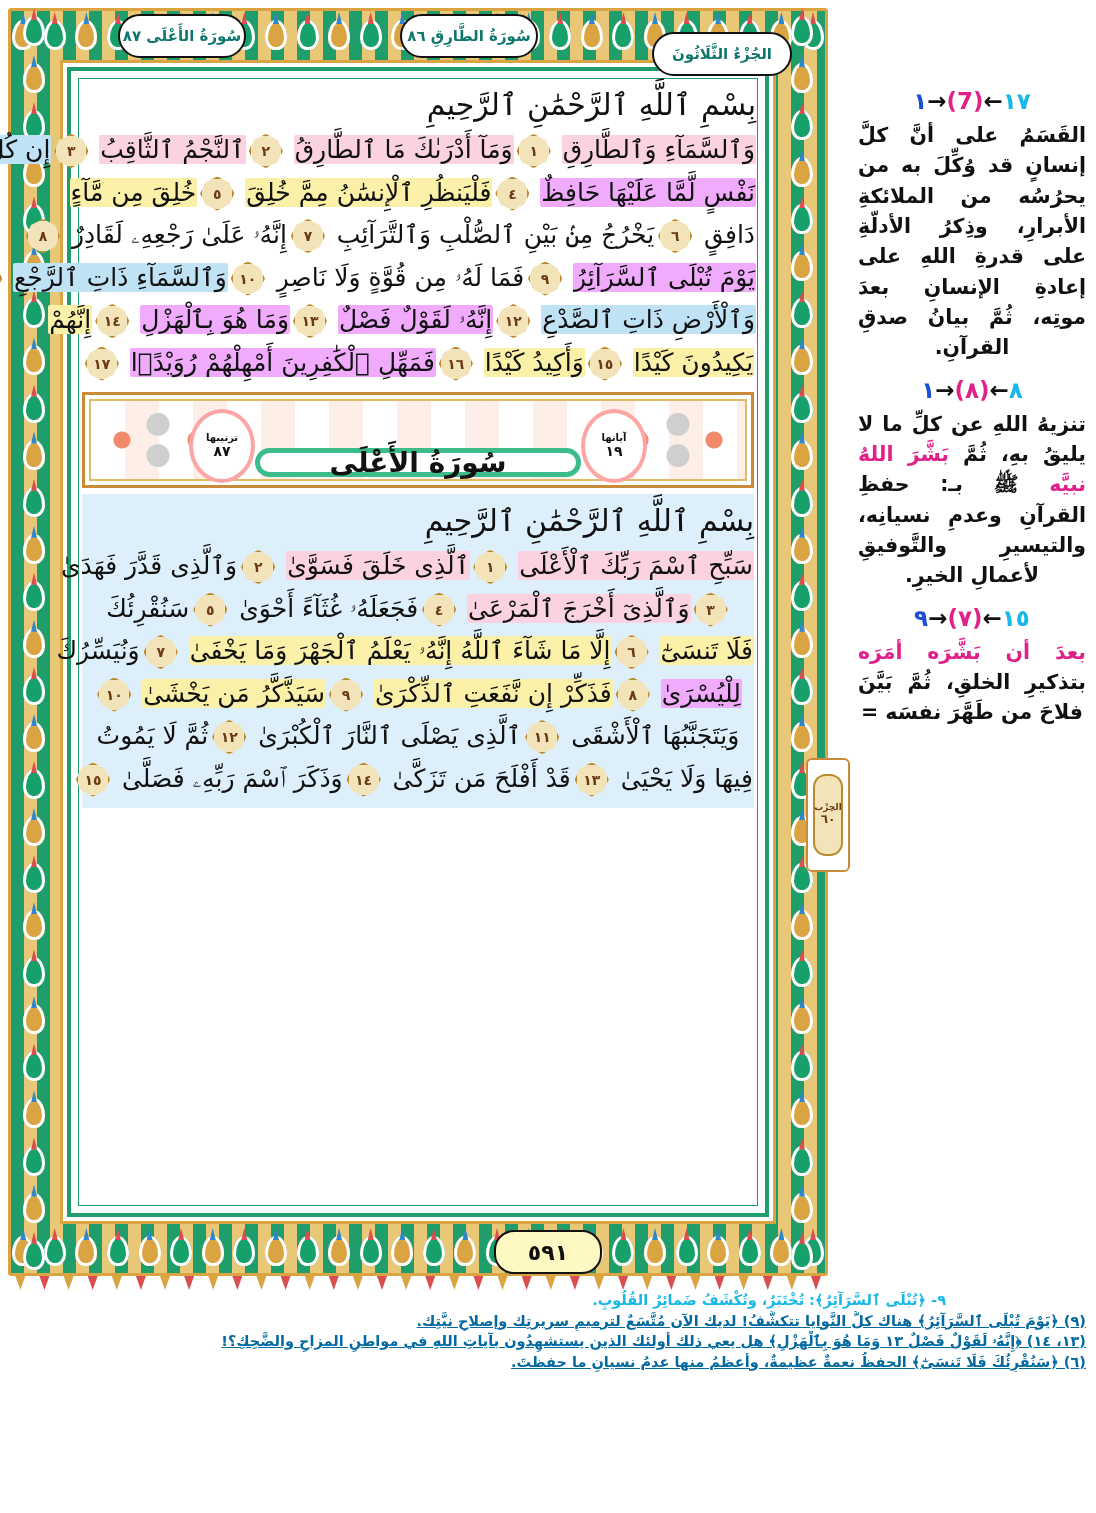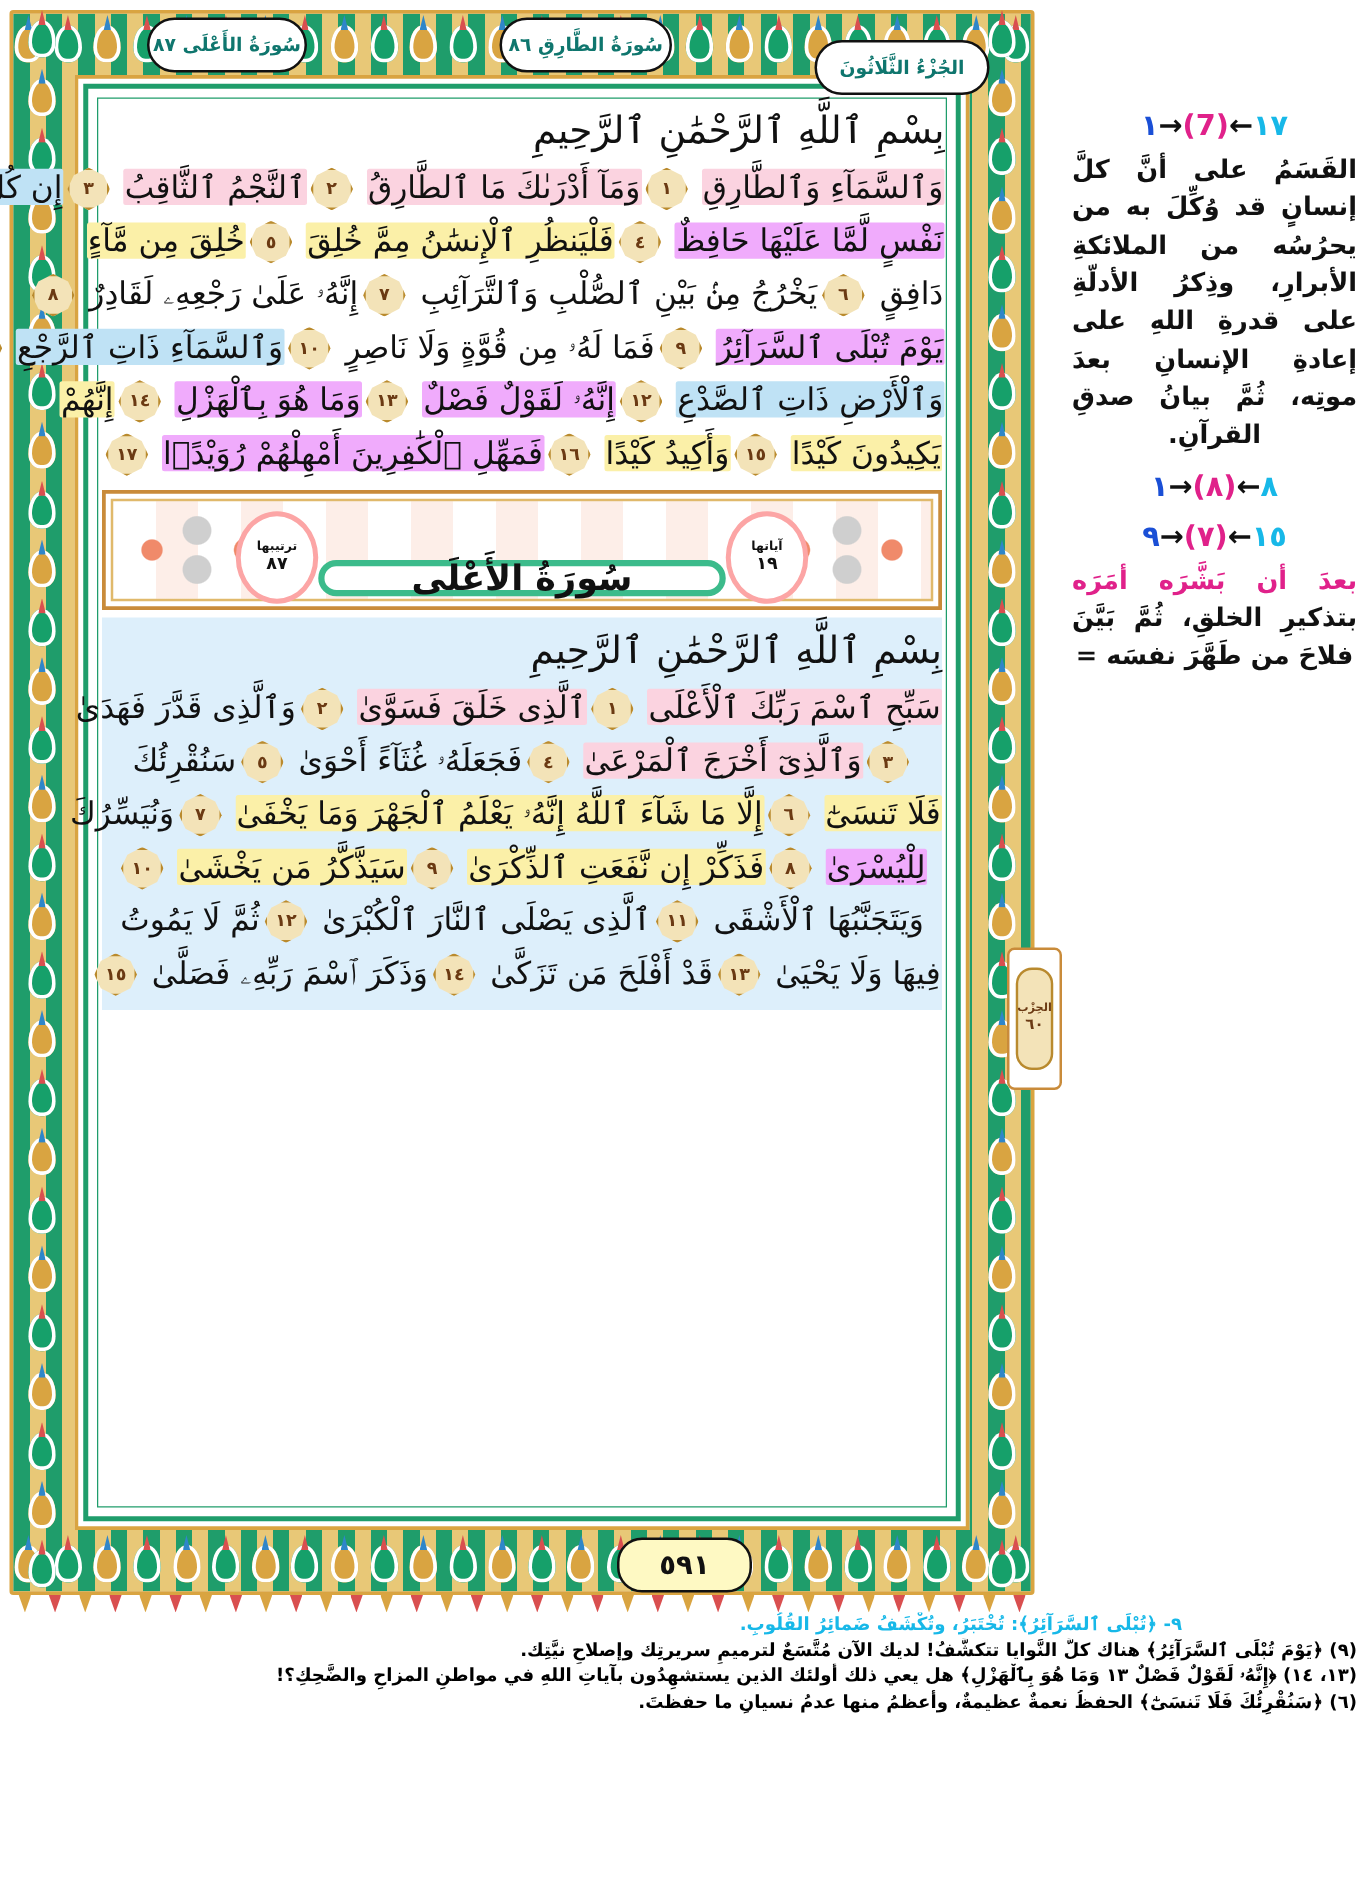--- a/index.html
+++ b/index.html
@@ -279,21 +279,21 @@
   }
   .fn{
     font-size:14.5px;
     font-weight:700;
     line-height:1.42;
     text-align:right;
     white-space:nowrap;
     overflow:hidden;
   }
   .fn.cyan{color:#17b8e8;padding-right:140px;}
-  .fn.pink{color:#000000;}
+  .fn.pink{color:#0369a1;text-decoration:underline;}
   .fn .brk{font-size:12.5px;border:1px solid currentColor;padding:0 3px;border-radius:2px;}
 
   
   .diamond-row{
     position:absolute;left:8px;top:1276px;width:820px;height:14px;
     display:flex;align-items:flex-start;justify-content:space-around;
   }
   .diamond{
     width:10px;height:14px;background:#d94f4f;
     clip-path:polygon(50% 100%,100% 0,0 0);
@@ -541,20 +541,21 @@
     <span>٥٩١</span>
   </div>
 
   <div class="sidebar" id="sidebar">
       <div class="sb-section">
         <div class="sb-range"><span class="n-cyan">١٧</span><span class="arrow">←</span><span class="n-pink">(7)</span><span class="arrow">→</span><span class="n-blue">١</span></div>
         <div class="sb-body"><span>القَسَمُ على أنَّ كلَّ إنسانٍ قد وُكِّلَ به من يحرُسُه من الملائكةِ الأبرارِ، وذِكرُ الأدلّةِ على قدرةِ اللهِ على إعادةِ الإنسانِ بعدَ موتِه، ثُمَّ بيانُ صدقِ القرآنِ.</span></div>
       </div>
       <div class="sb-section">
         <div class="sb-range"><span class="n-cyan">٨</span><span class="arrow">←</span><span class="n-pink">(٨)</span><span class="arrow">→</span><span class="n-blue">١</span></div>
+        <div class="sb-body"><span>تنزيهُ اللهِ عن كلِّ ما لا يليقُ بهِ، ثُمَّ </span><span class="pink">بَشَّرَ اللهُ نبيَّه</span><span> ﷺ </span><span>بـ: حفظِ القرآنِ وعدمِ نسيانِه، والتيسيرِ والتَّوفيقِ لأعمالِ الخيرِ.</span></div>
       </div>
       <div class="sb-section">
         <div class="sb-range"><span class="n-cyan">١٥</span><span class="arrow">←</span><span class="n-pink">(٧)</span><span class="arrow">→</span><span class="n-blue">٩</span></div>
         <div class="sb-body"><span class="pink">بعدَ أن بَشَّرَه أمَرَه</span><span> بتذكيرِ الخلقِ، ثُمَّ بَيَّنَ فلاحَ من طَهَّرَ نفسَه =</span></div>
       </div>
     </div>
 
   <div class="footnotes" id="footnotes">
       <div class="fn cyan"><span>٩- ﴿تُبْلَى ٱلسَّرَآئِرُ﴾: تُخْتَبَرُ، وتُكْشَفُ ضَمائِرُ القُلُوبِ.</span></div>
       <div class="fn pink"><span>(٩) ﴿يَوْمَ تُبْلَى ٱلسَّرَآئِرُ﴾ هناك كلُّ النَّوايا تتكشَّفُ! لديك الآن مُتَّسَعٌ لترميمِ سريرتِك وإصلاحِ نيَّتِك.</span></div>

